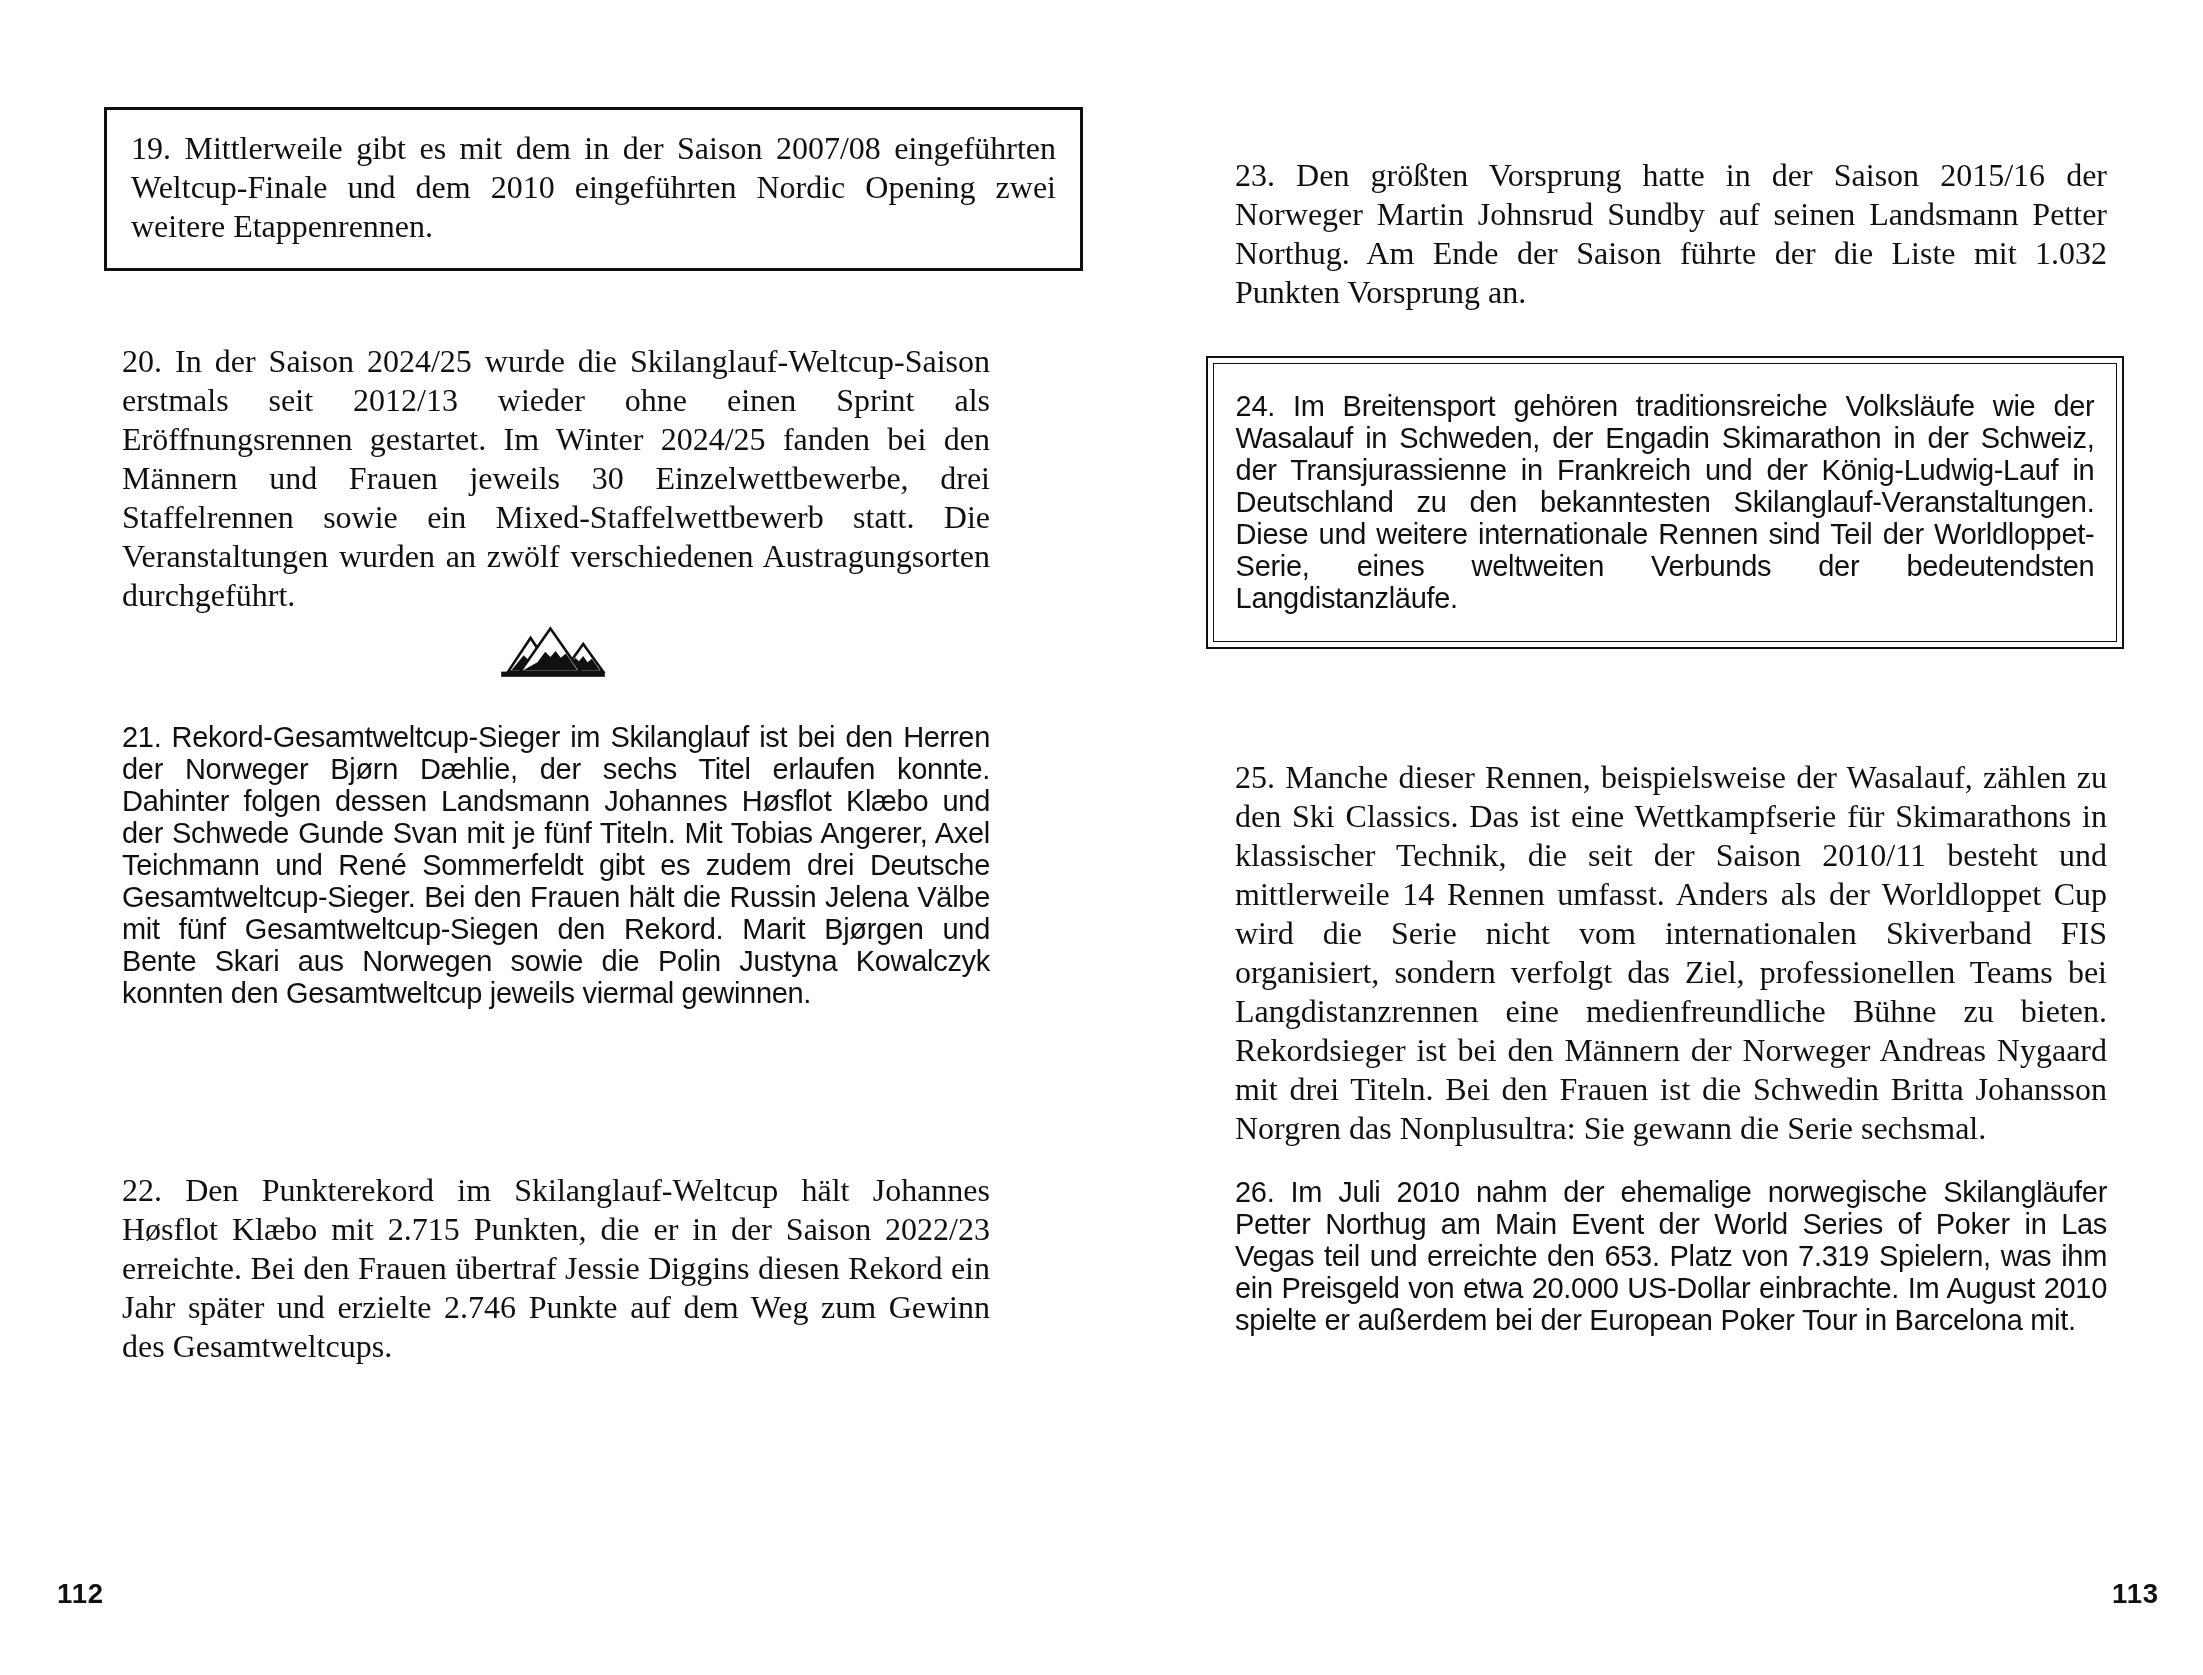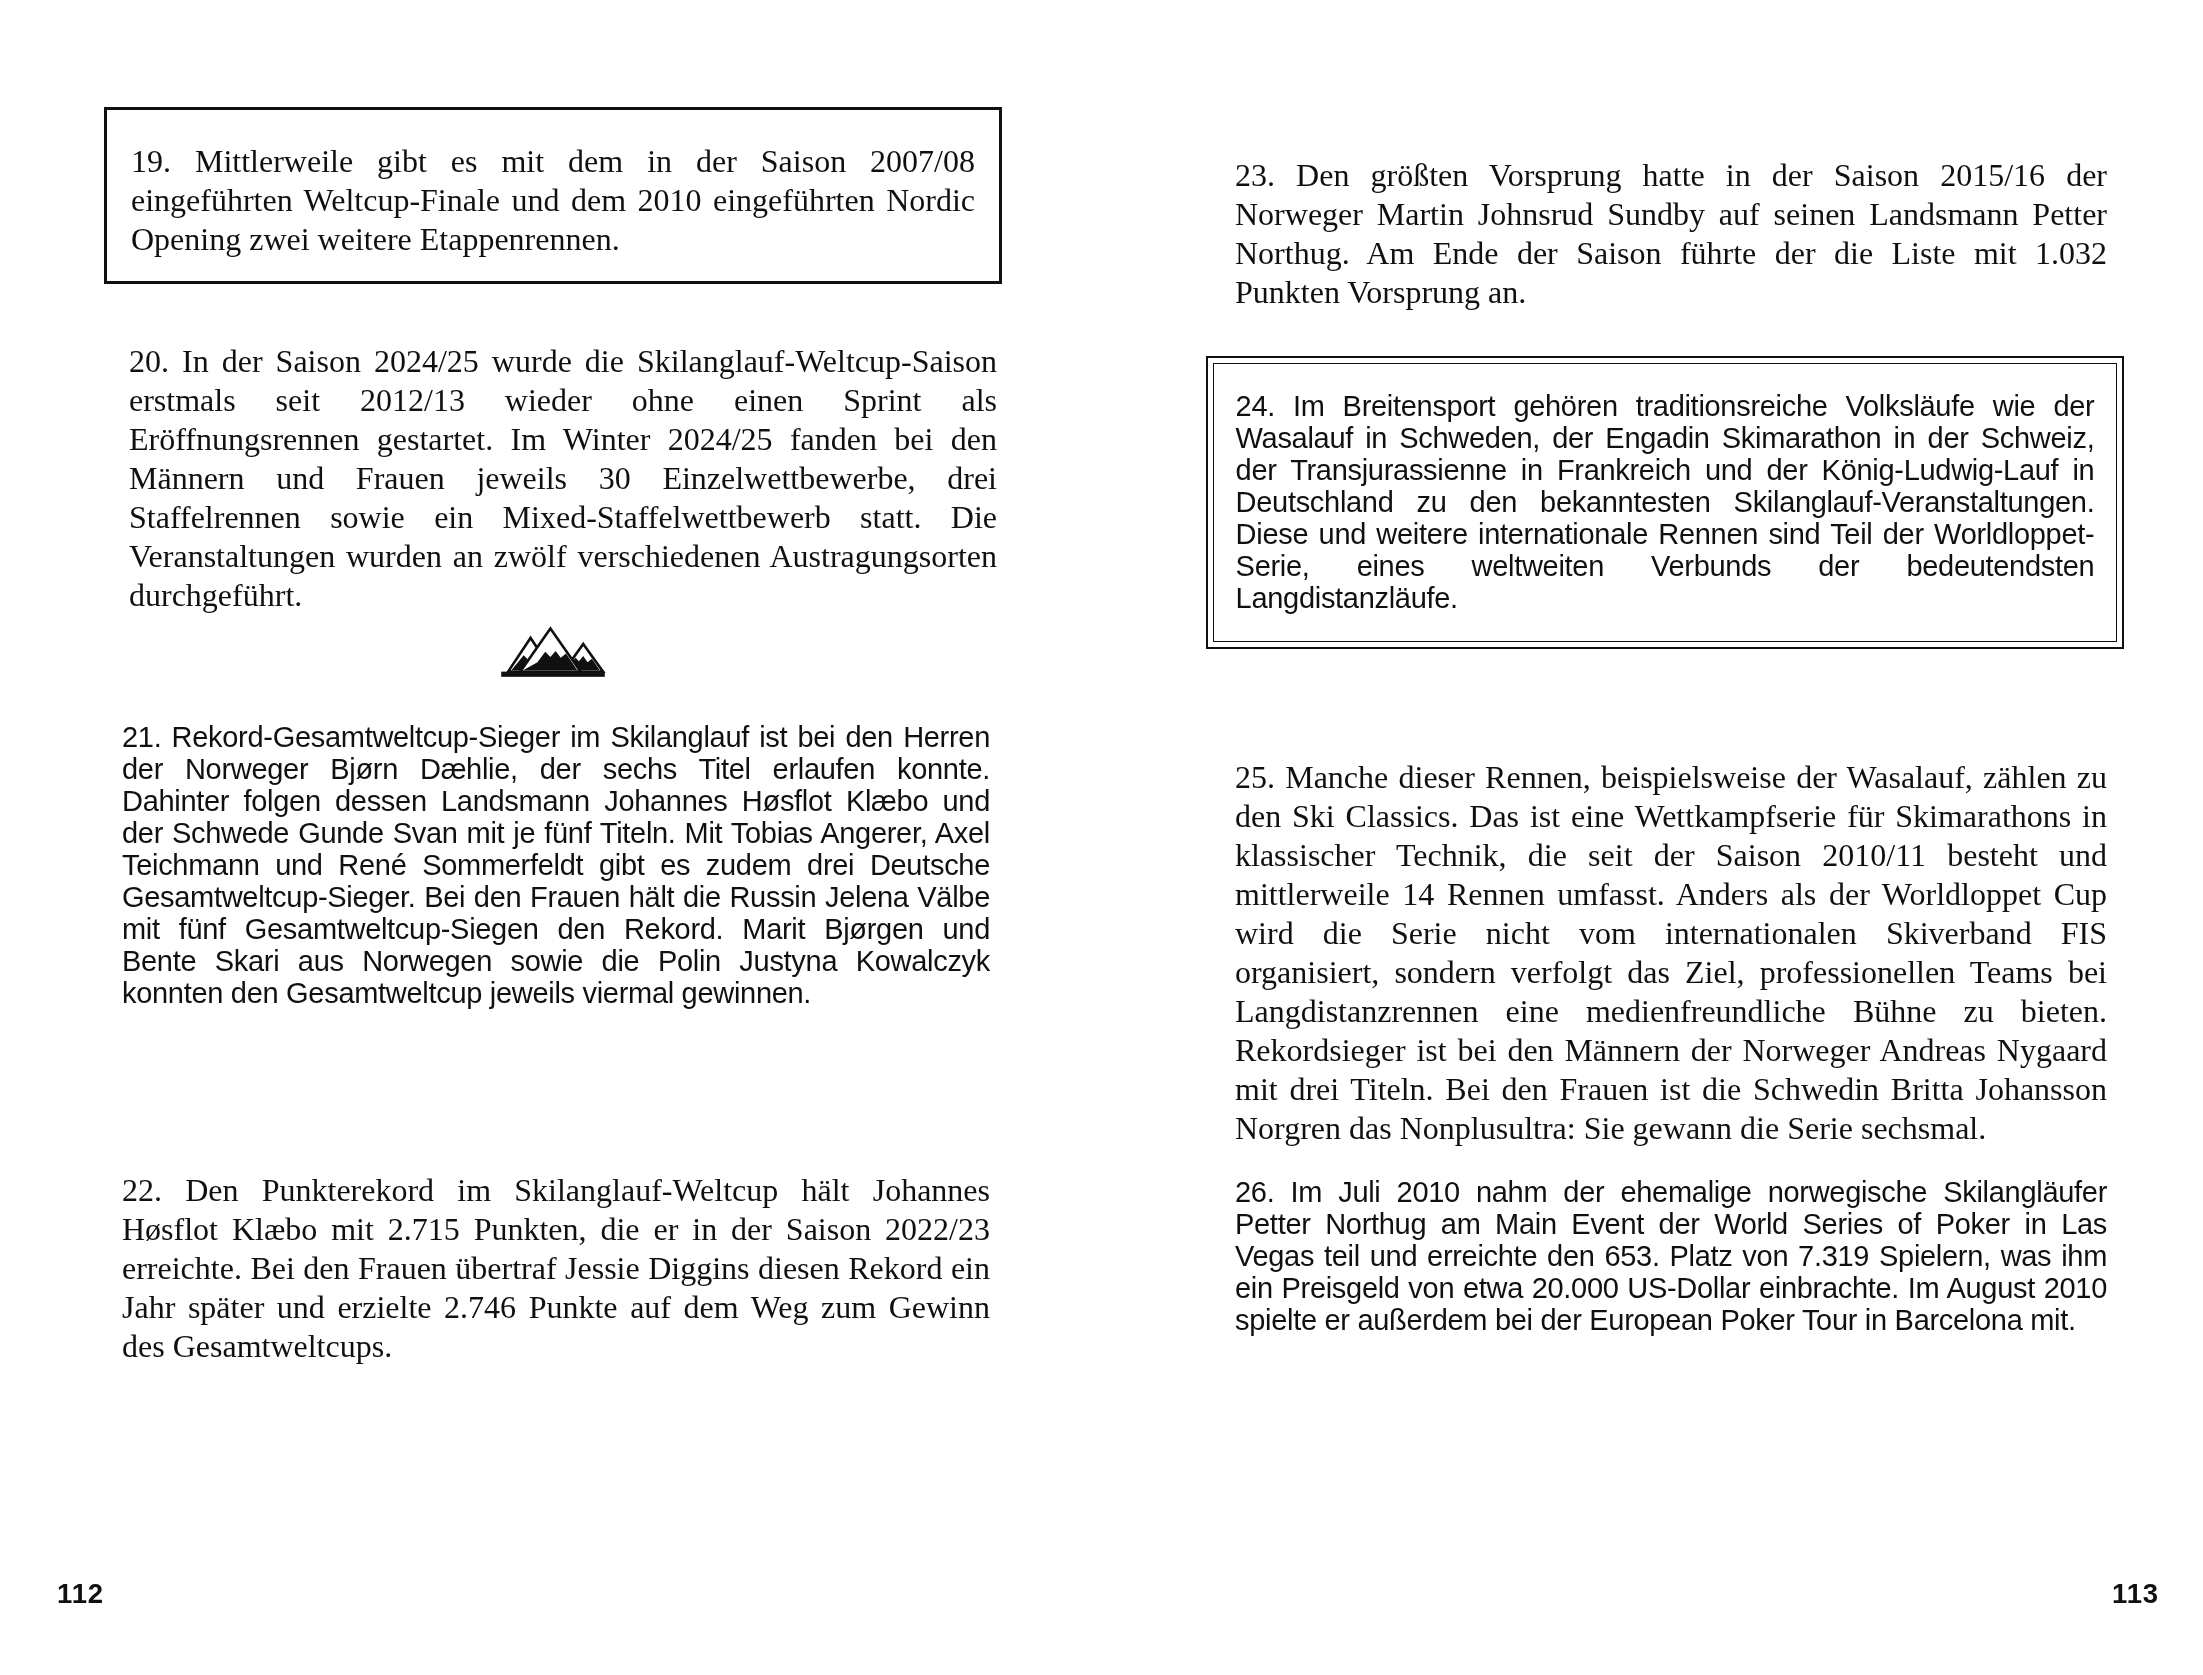--- a/index.html
+++ b/index.html
@@ -30,42 +30,42 @@
     line-height: 32px;
     text-align: justify;
     letter-spacing: -0.3px;
     margin: 0;
     color: #101010;
   }
 
   .fact-box-single {
     left: 104px;
     top: 107px;
-    width: 898px;
+    width: 979px;
     box-sizing: border-box;
     border: 3.7px solid #101010;
-    padding: 32px 24px 22px 24px;
+    padding: 19px 24px 22px 24px;
     background: #ffffff;
   }
 
   .fact-box-double-outer {
     left: 1206px;
     top: 356px;
     width: 918px;
     box-sizing: border-box;
     border: 2.8px solid #101010;
     padding: 4.6px;
     background: #ffffff;
   }
   .fact-box-double-inner {
     border: 1.8px solid #101010;
     padding: 26px 22px 27.5px 22px;
   }
 
-  .p20 { left: 129px;  top: 342px;  width: 868px; }
+  .p20 { left: 122px;  top: 342px;  width: 868px; }
   .p21 { left: 122px;  top: 721px;  width: 868px; }
   .p22 { left: 122px;  top: 1171px; width: 868px; }
   .p23 { left: 1235px; top: 156px;  width: 872px; }
   .p25 { left: 1235px; top: 758px;  width: 872px; }
   .p26 { left: 1235px; top: 1176px; width: 872px; }
 
   .ornament {
     left: 496px;
     top: 624px;
     width: 114px;

